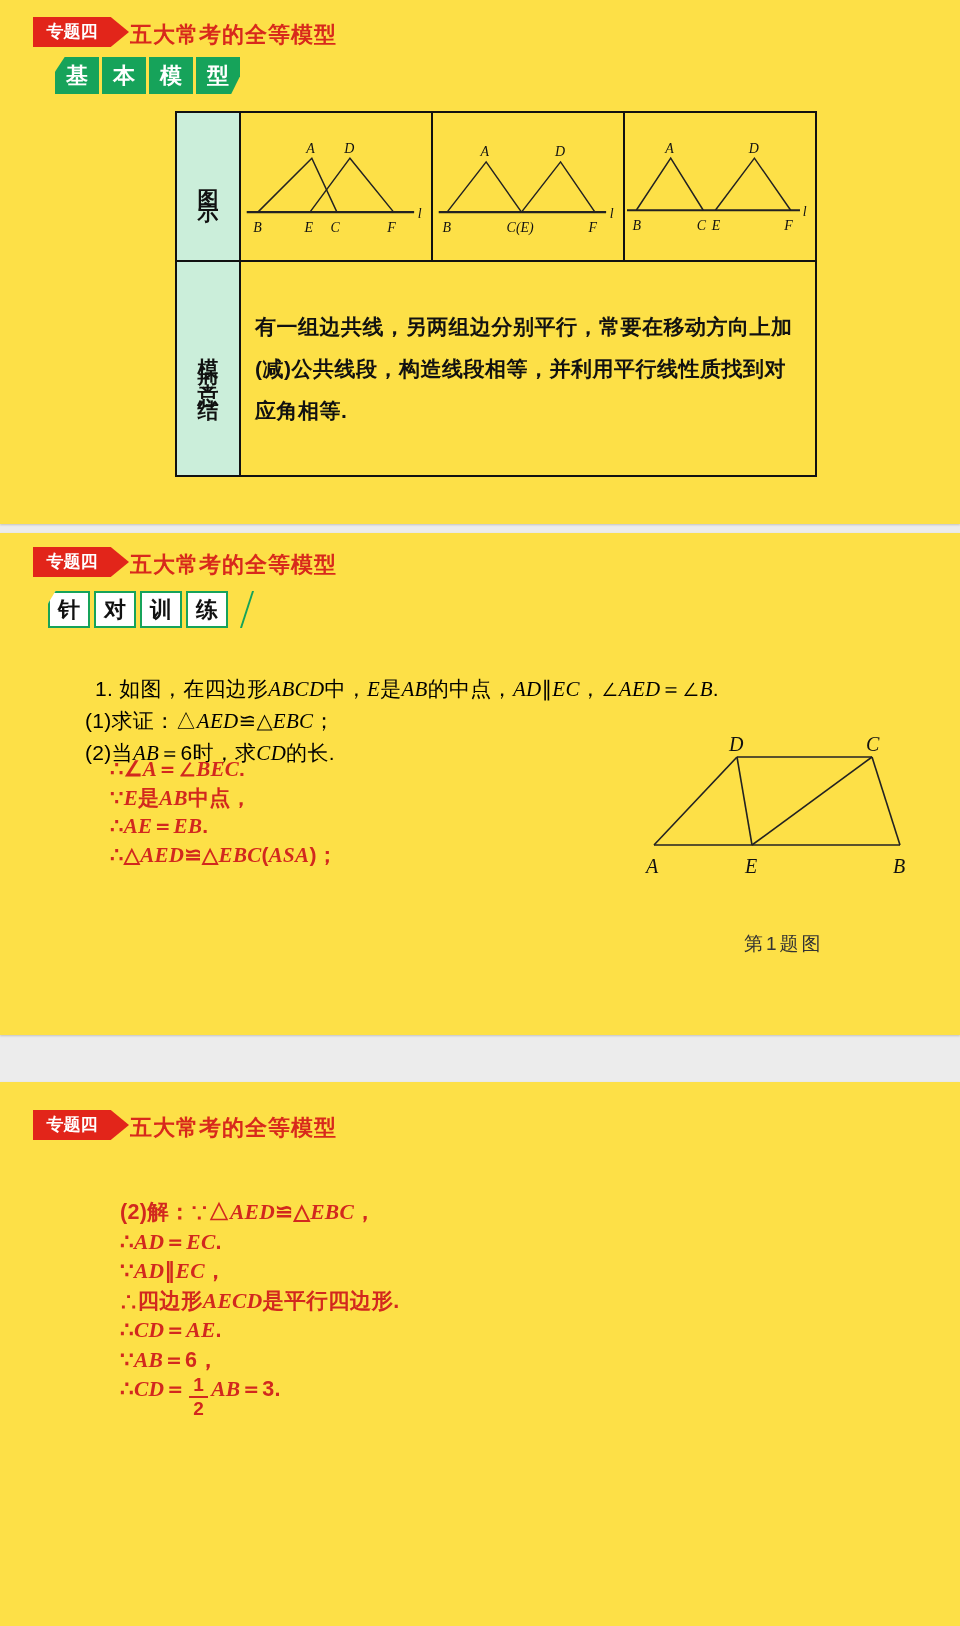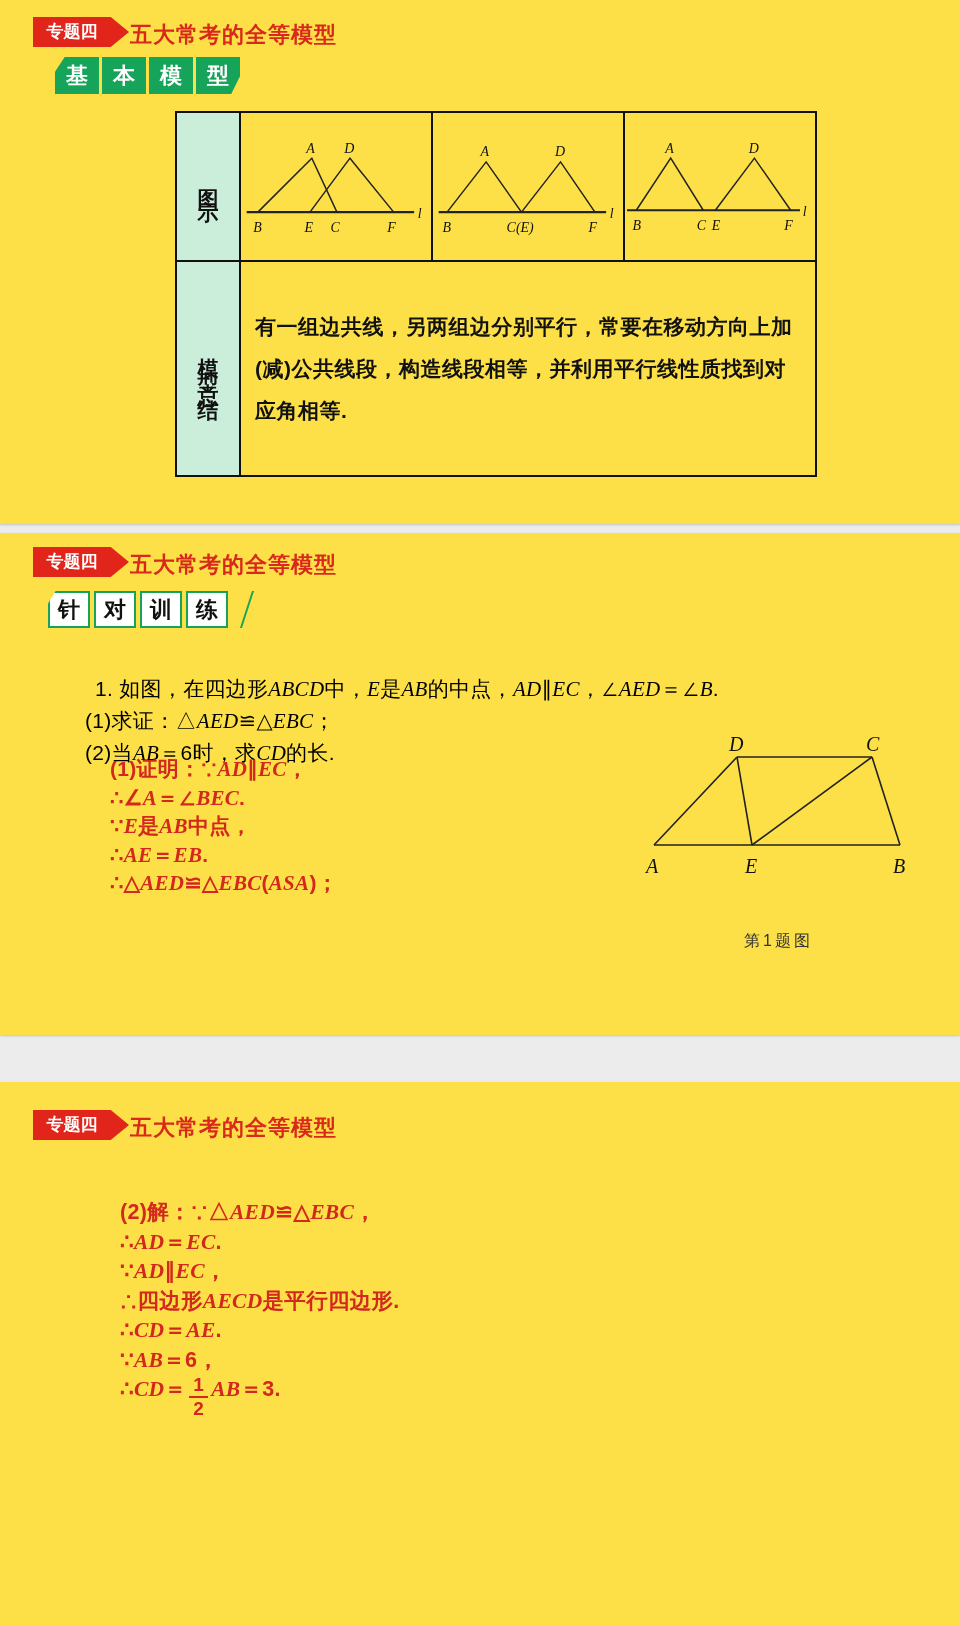--- a/index.html
+++ b/index.html
@@ -133,21 +133,21 @@
     color:#d2281e;
     letter-spacing:0.3px;
   }
   #proof { position:absolute; left:110px; top:222px; line-height:28.5px; }
   #solution { position:absolute; left:120px; top:116px; line-height:29.5px; font-size:21.5px; }
 
   .figure { position:absolute; left:642px; top:204px; }
   .fig-caption {
     position:absolute;
     left:744px; top:398px;
-    font-size:16px;
+    font-size:19px;
     color:#333;
     letter-spacing:3px;
   }
 
   
   .fracline { display:flex; height:56px; }
   .frac {
     display:inline-flex;
     flex-direction:column;
     align-items:center;
@@ -242,21 +242,20 @@
     <div class="tag-tail"></div>
   </div>
 
   <div class="problem">
     <div class="l1">1. 如图，在四边形<i class="mi">ABCD</i>中，<i class="mi">E</i>是<i class="mi">AB</i>的中点，<i class="mi">AD</i>∥<i class="mi">EC</i>，∠<i class="mi">AED</i>＝∠<i class="mi">B</i>.</div>
     <div>(1)求证：△<i class="mi">AED</i>≌△<i class="mi">EBC</i>；</div>
     <div>(2)当<i class="mi">AB</i>＝6时，求<i class="mi">CD</i>的长.</div>
   </div>
 
   <div id="proof" class="redblock">
-    <div>(1)证明：∵<i class="mi">AD</i>∥<i class="mi">EC</i>，</div>
     <div>∴∠<i class="mi">A</i>＝∠<i class="mi">BEC</i>.</div>
     <div>∵<i class="mi">E</i>是<i class="mi">AB</i>中点，</div>
     <div>∴<i class="mi">AE</i>＝<i class="mi">EB</i>.</div>
     <div>∴△<i class="mi">AED</i>≌△<i class="mi">EBC</i>(<i class="mi">ASA</i>)；</div>
   </div>
 
   <div class="figure">
     <svg width="290" height="142" viewBox="0 0 290 142">
       <line x1="12" y1="108" x2="258" y2="108"></line>
       <line x1="12" y1="108" x2="95" y2="20"></line>

